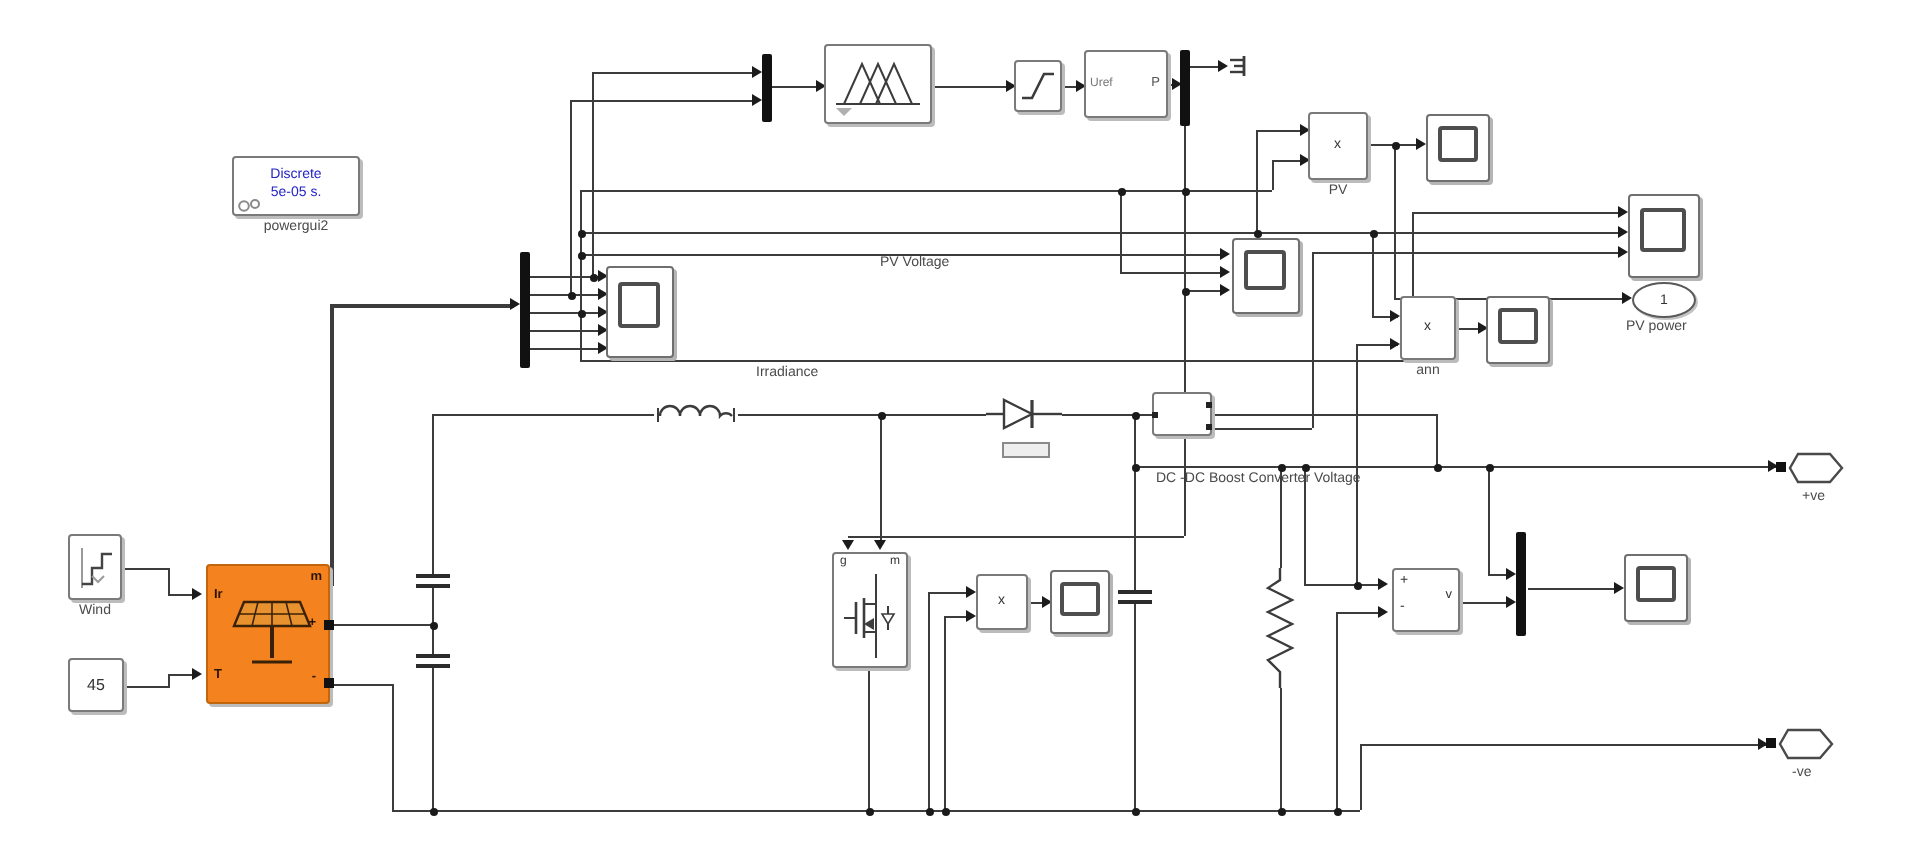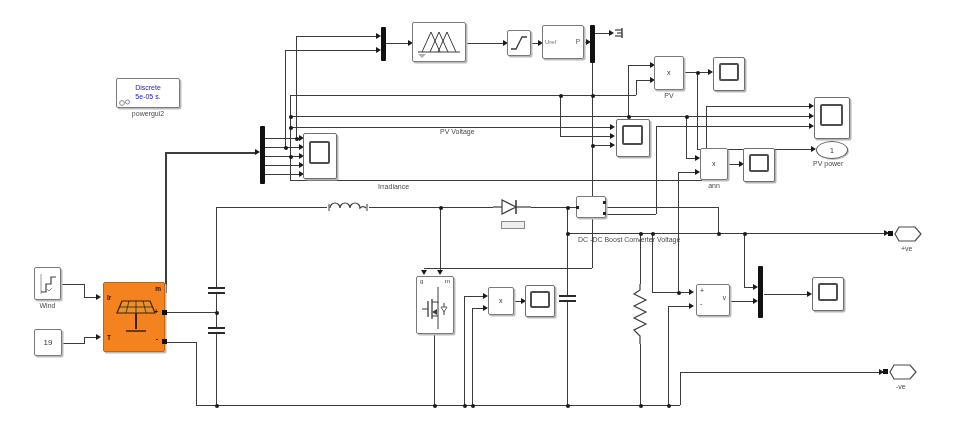--- a/index.html
+++ b/index.html
@@ -51,21 +51,21 @@
   <div class="blk" style="left:34px;top:267px;width:27px;height:33px;">
     <svg width="23" height="27" style="left:2px;top:2px;">
       <polyline points="4,24 4,4" stroke="#9a9a9a" stroke-width="1" fill="none"></polyline>
       <polyline points="4,22 9,22 9,14 14,14 14,7 19,7" stroke="#444" stroke-width="1.2" fill="none"></polyline>
       <polyline points="9,18 12,21 15,18" stroke="#9a9a9a" stroke-width="1" fill="none"></polyline>
     </svg>
   </div>
   <div class="lbl ctr" style="left:34px;top:302px;width:27px;justify-content:center;">Wind</div>
 
   <div class="blk ctr" style="left:34px;top:329px;width:28px;height:27px;">
-    <span class="sym" style="position:static;font-size:8px;">19</span>
+    <span class="sym" style="position:static;font-size:8px;">45</span>
   </div>
 
   <div class="pvarray" style="left:103px;top:282px;width:62px;height:70px;">
     <span class="p" style="left:3px;top:11px;">Ir</span>
     <span class="p" style="left:3px;top:51px;">T</span>
     <span class="p" style="right:3px;top:2px;">m</span>
     <span class="p" style="right:6px;top:25px;">+</span>
     <span class="p" style="right:6px;top:52px;">-</span>
     <svg width="48" height="46" style="left:8px;top:12px;">
       <polygon points="10,6 38,6 43,18 5,18" fill="#e8912f" stroke="#3a2208" stroke-width="1.2"></polygon>

